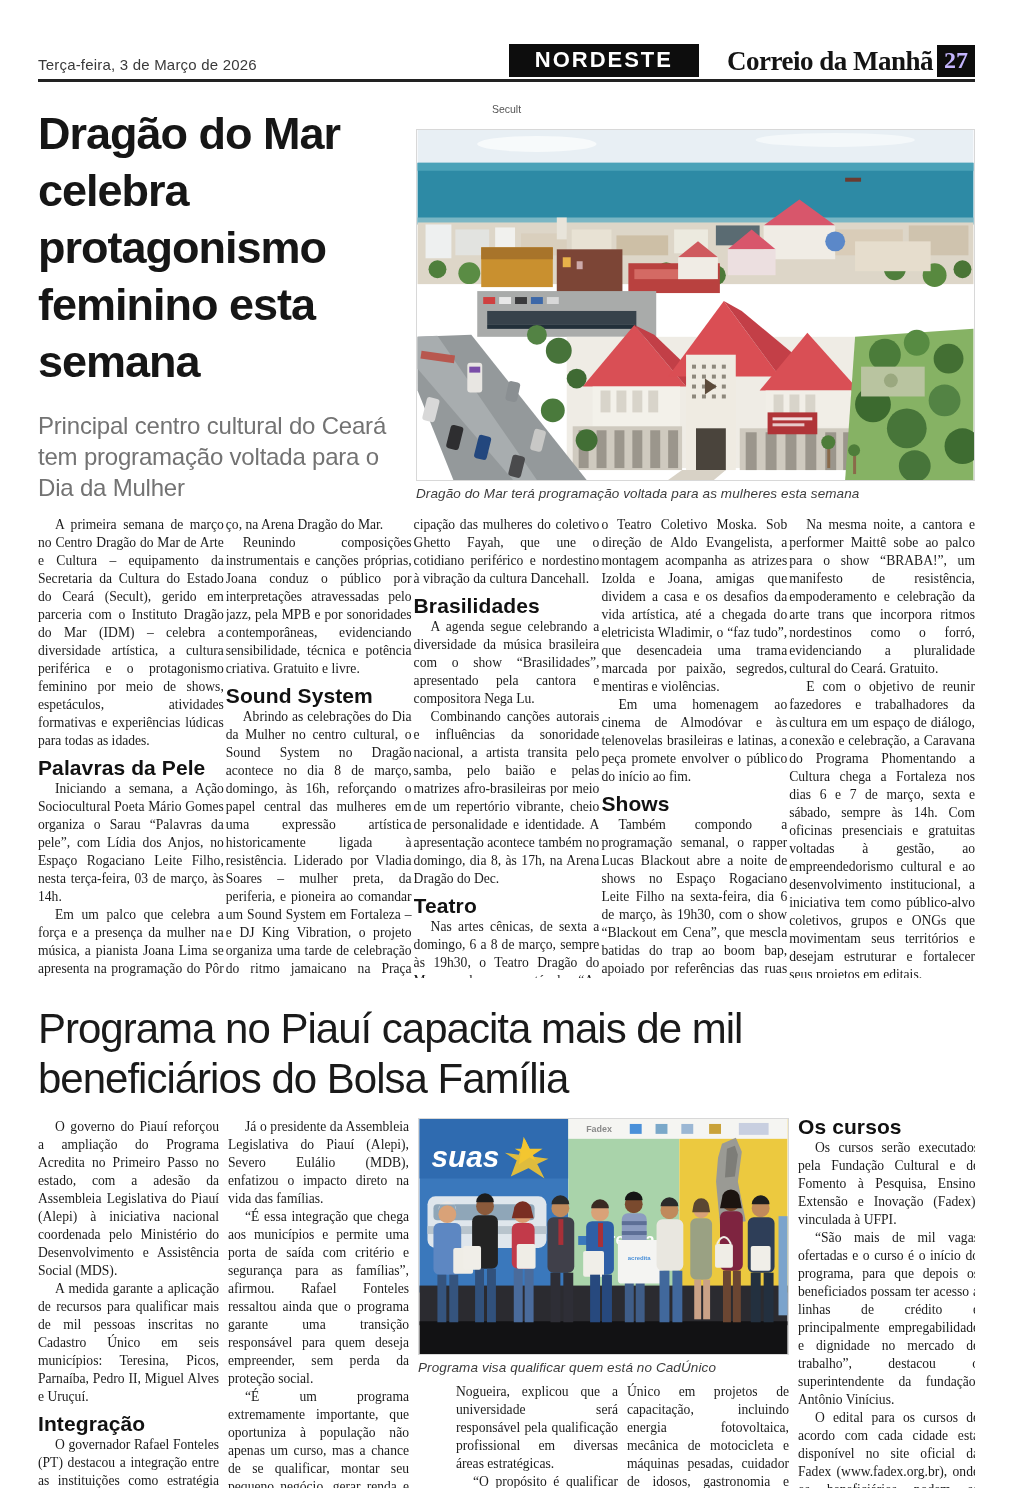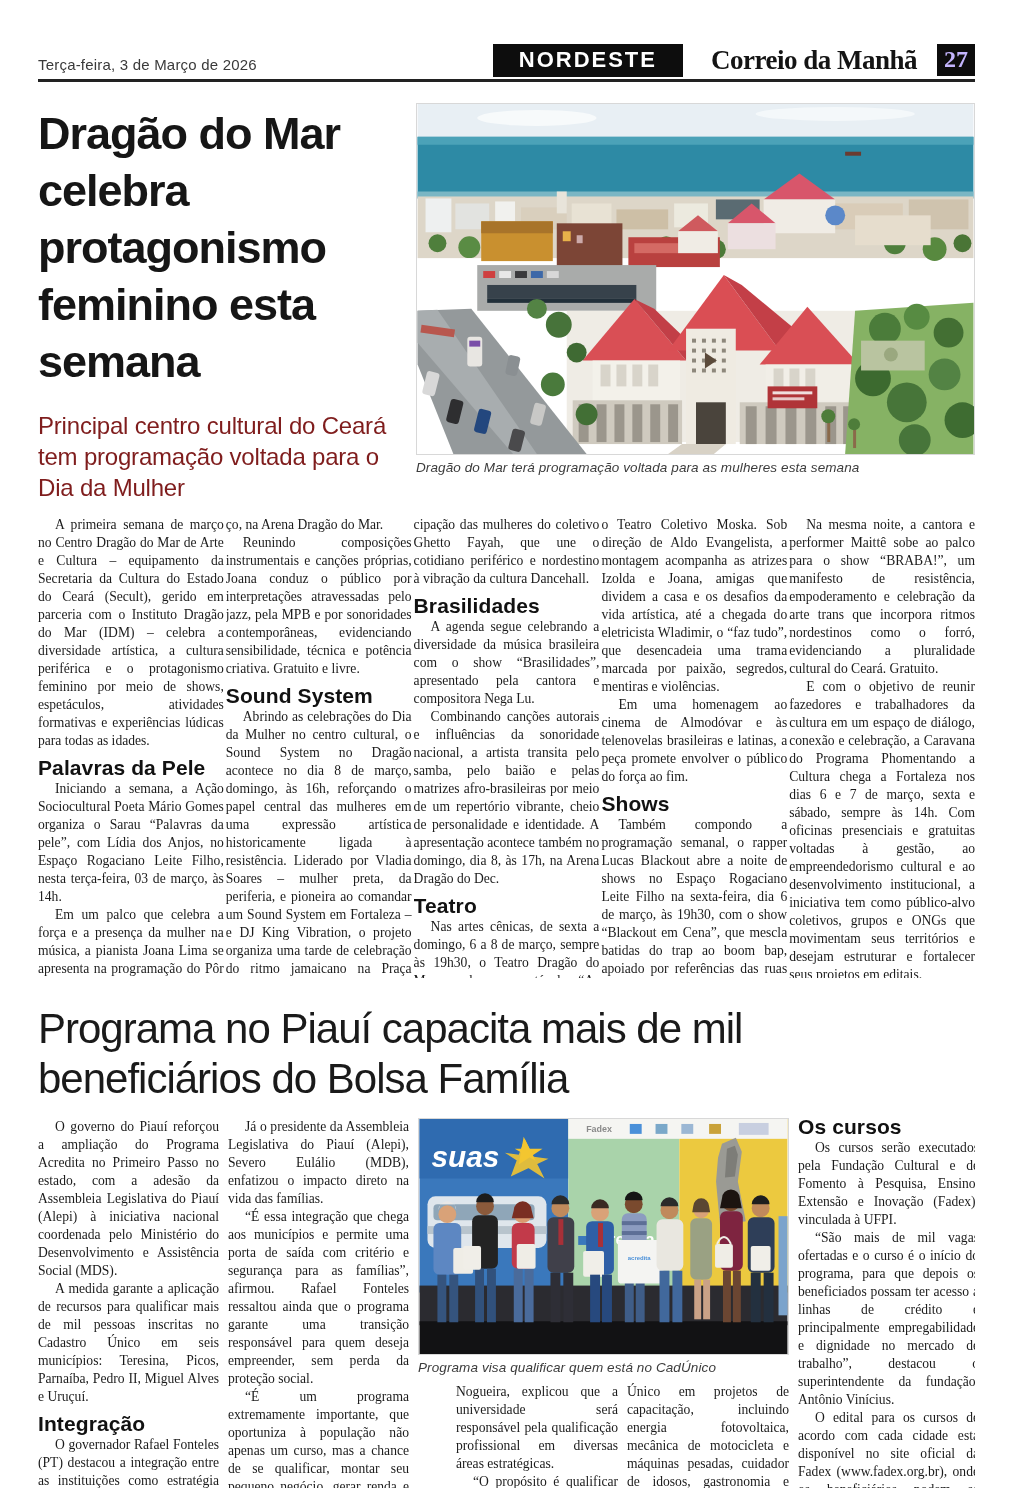--- a/index.html
+++ b/index.html
@@ -4,38 +4,38 @@
 <style>
   * { margin:0; padding:0; box-sizing:border-box; }
   html,body { background:#ffffff; }
   body { width:1010px; height:1488px; overflow:hidden;
          font-family:"Liberation Serif", serif; color:#141414; }
   .page { width:1010px; height:1488px; padding:0 35px 0 38px; position:relative; background:#fff; }
 
   
   .hdr { padding-top:44px; display:flex; align-items:flex-end; justify-content:space-between; }
   .hdr-date { font-family:"Liberation Sans", sans-serif; font-size:15px; color:#3a3a3a; letter-spacing:.2px; padding-bottom:4px; }
-  .hdr-right { display:flex; align-items:flex-start; gap:28px; }
+  .hdr-right { display:flex; align-items:center; gap:28px; }
   .badge-section { background:#0d0d0d; color:#fff; font-family:"Liberation Sans", sans-serif;
         font-weight:700; font-size:22px; letter-spacing:2px; padding:3px 26px 4px; }
-  .mast-group { display:flex; align-items:flex-end; gap:20px; }
+  .mast-group { display:flex; align-items:flex-end; gap:4px; }
   .masthead { font-family:"Liberation Serif", serif; font-weight:700; font-size:27px; letter-spacing:-.5px; padding-bottom:0; }
   .badge-page { background:#0d0d0d; color:#c4b5fd; font-family:"Liberation Serif", serif;
         font-weight:700; font-size:24px; padding:2px 7px 3px; }
   .hdr-rule { height:3px; background:#222; margin-top:2px; }
   .credit-row { text-align:center; font-family:"Liberation Sans", sans-serif; font-size:10.5px; color:#555; height:17px; padding-top:21px; }
 
   
   .a1-top { display:flex; gap:8px; }
   .a1-left { width:370px; flex:0 0 370px; padding-top:2px; }
   .a1-headline { font-family:"Liberation Sans", sans-serif; font-weight:700; font-size:45px;
         line-height:57px; letter-spacing:-1px; color:#161616; }
   .a1-deck { margin-top:20px; font-family:"Liberation Sans", sans-serif; font-weight:400;
-        font-size:24px; line-height:31px; color:#7f1d1d; letter-spacing:-.2px; }
-  .a1-photo { flex:1; }
+        font-size:24px; line-height:31px; color:#737373; letter-spacing:-.2px; }
+  .a1-photo { flex:1;margin-top:26px; }
   .photo-frame { border:1px solid #d8d8d8; display:block; width:559px; }
   .caption { font-family:"Liberation Sans", sans-serif; font-style:italic; font-size:13.5px;
         color:#3c3c3c; padding-top:5px; letter-spacing:.1px; }
 
   
   .cols { display:flex; gap:2px; margin-top:13px; height:462px; overflow:hidden; }
   .col { flex:1 1 0; text-align:justify; font-size:13.6px; line-height:18px; color:#1b1b1b; overflow:hidden; }
   .col p { text-indent:17px; }
   .col p.noindent { text-indent:0; }
   .subhead { font-family:"Liberation Sans", sans-serif; font-weight:700; font-size:21px;
@@ -263,21 +263,21 @@
       <div class="col">
         <p class="noindent">cipação das mulheres do coletivo Ghetto Fayah, que une o cotidiano periférico e nordestino à vibração da cultura Dancehall.</p>
         <h3 class="subhead">Brasilidades</h3>
         <p>A agenda segue celebrando a diversidade da música brasileira com o show “Brasilidades”, apresentado pela cantora e compositora Nega Lu.</p>
         <p>Combinando canções autorais e influências da sonoridade nacional, a artista transita pelo samba, pelo baião e pelas matrizes afro-brasileiras por meio de um repertório vibrante, cheio de personalidade e identidade. A apresentação acontece também no domingo, dia 8, às 17h, na Arena Dragão do Dec.</p>
         <h3 class="subhead">Teatro</h3>
         <p>Nas artes cênicas, de sexta a domingo, 6 a 8 de março, sempre às 19h30, o Teatro Dragão do Mar recebe o espetáculo “As Cartas Não Mentem Jamais”, com</p>
       </div>
       <div class="col">
         <p class="noindent">o Teatro Coletivo Moska. Sob direção de Aldo Evangelista, a montagem acompanha as atrizes Izolda e Joana, amigas que dividem a casa e os desafios da vida artística, até a chegada do eletricista Wladimir, o “faz tudo”, que desencadeia uma trama marcada por paixão, segredos, mentiras e violências.</p>
-        <p>Em uma homenagem ao cinema de Almodóvar e às telenovelas brasileiras e latinas, a peça promete envolver o público do força ao fim.</p>
+        <p>Em uma homenagem ao cinema de Almodóvar e às telenovelas brasileiras e latinas, a peça promete envolver o público do início ao fim.</p>
         <h3 class="subhead">Shows</h3>
         <p>Também compondo a programação semanal, o rapper Lucas Blackout abre a noite de shows no Espaço Rogaciano Leite Filho na sexta-feira, dia 6 de março, às 19h30, com o show “Blackout em Cena”, que mescla batidas do trap ao boom bap, apoiado por referências das ruas de Sobral, da juventude periférica e da ancestralidade.</p>
       </div>
       <div class="col">
         <p>Na mesma noite, a cantora e performer Maittê sobe ao palco para o show “BRABA!”, um manifesto de resistência, empoderamento e celebração da arte trans que incorpora ritmos nordestinos como o forró, evidenciando a pluralidade cultural do Ceará. Gratuito.</p>
         <p>E com o objetivo de reunir fazedores e trabalhadores da cultura em um espaço de diálogo, conexão e celebração, a Caravana do Programa Phomentando a Cultura chega a Fortaleza nos dias 6 e 7 de março, sexta e sábado, sempre às 14h. Com oficinas presenciais e gratuitas voltadas à gestão, ao empreendedorismo cultural e ao desenvolvimento institucional, a iniciativa tem como público-alvo coletivos, grupos e ONGs que movimentam seus territórios e desejam estruturar e fortalecer seus projetos em editais.</p>
 
       </div>
     </div>
   </section>

